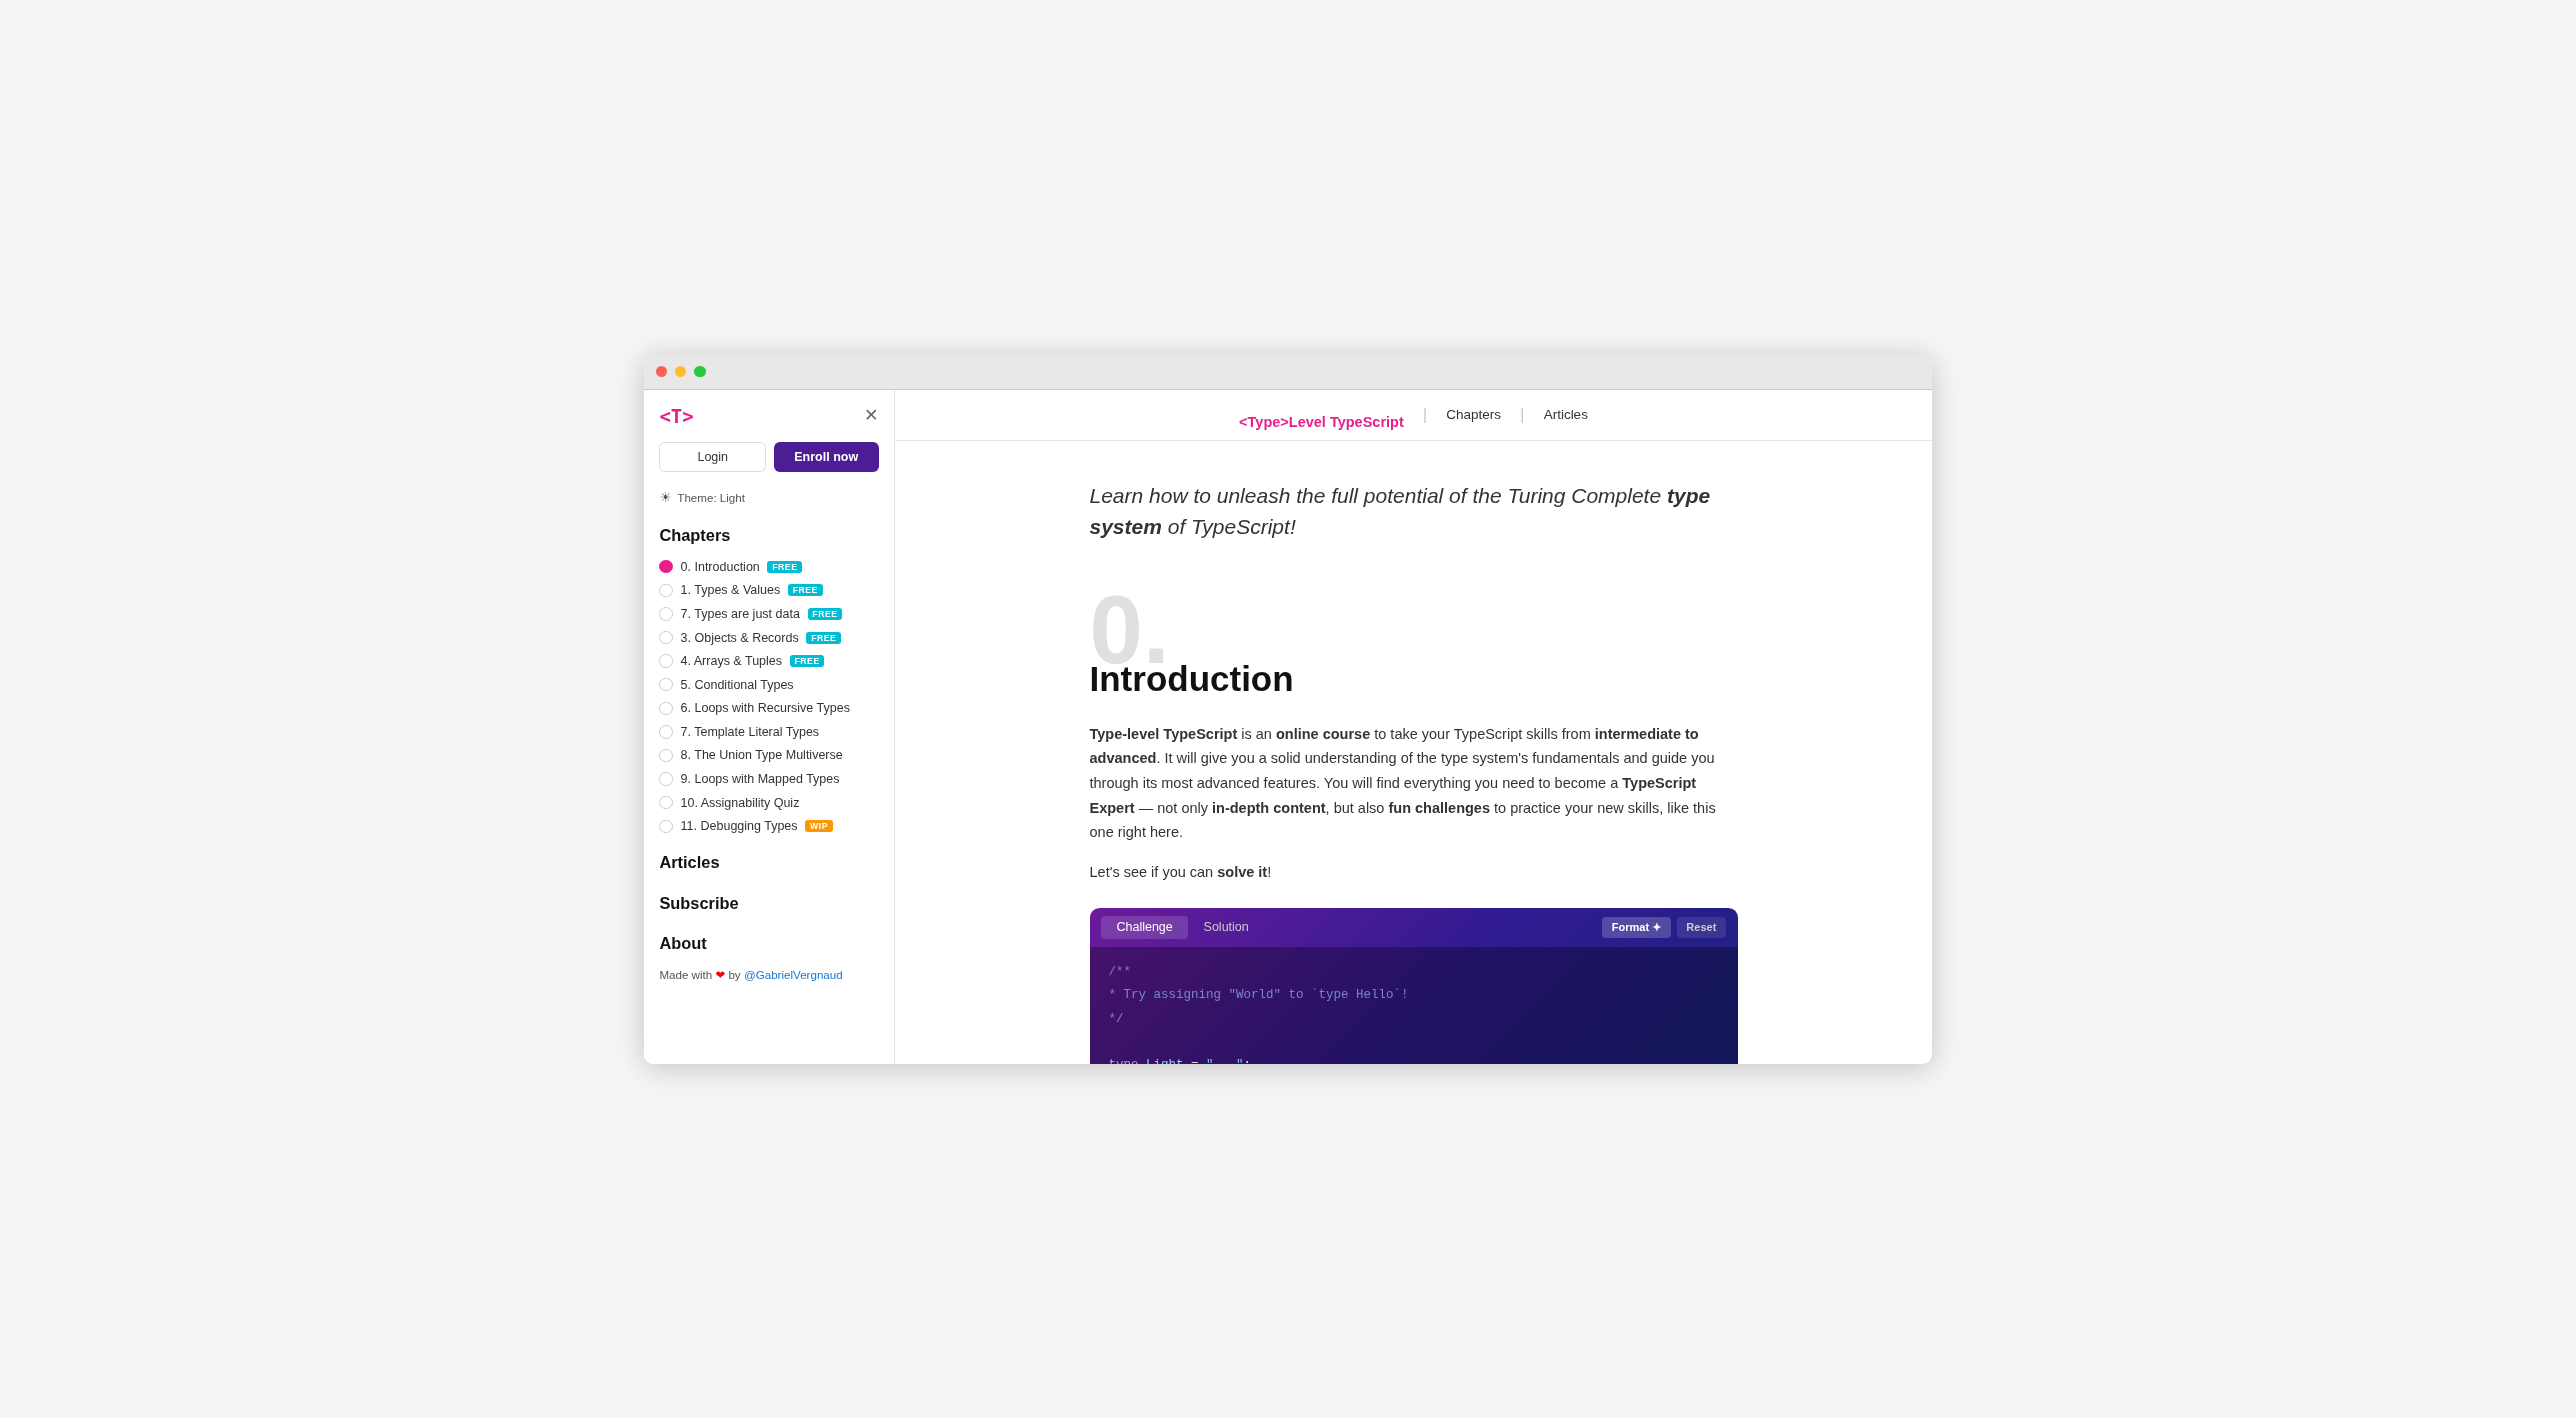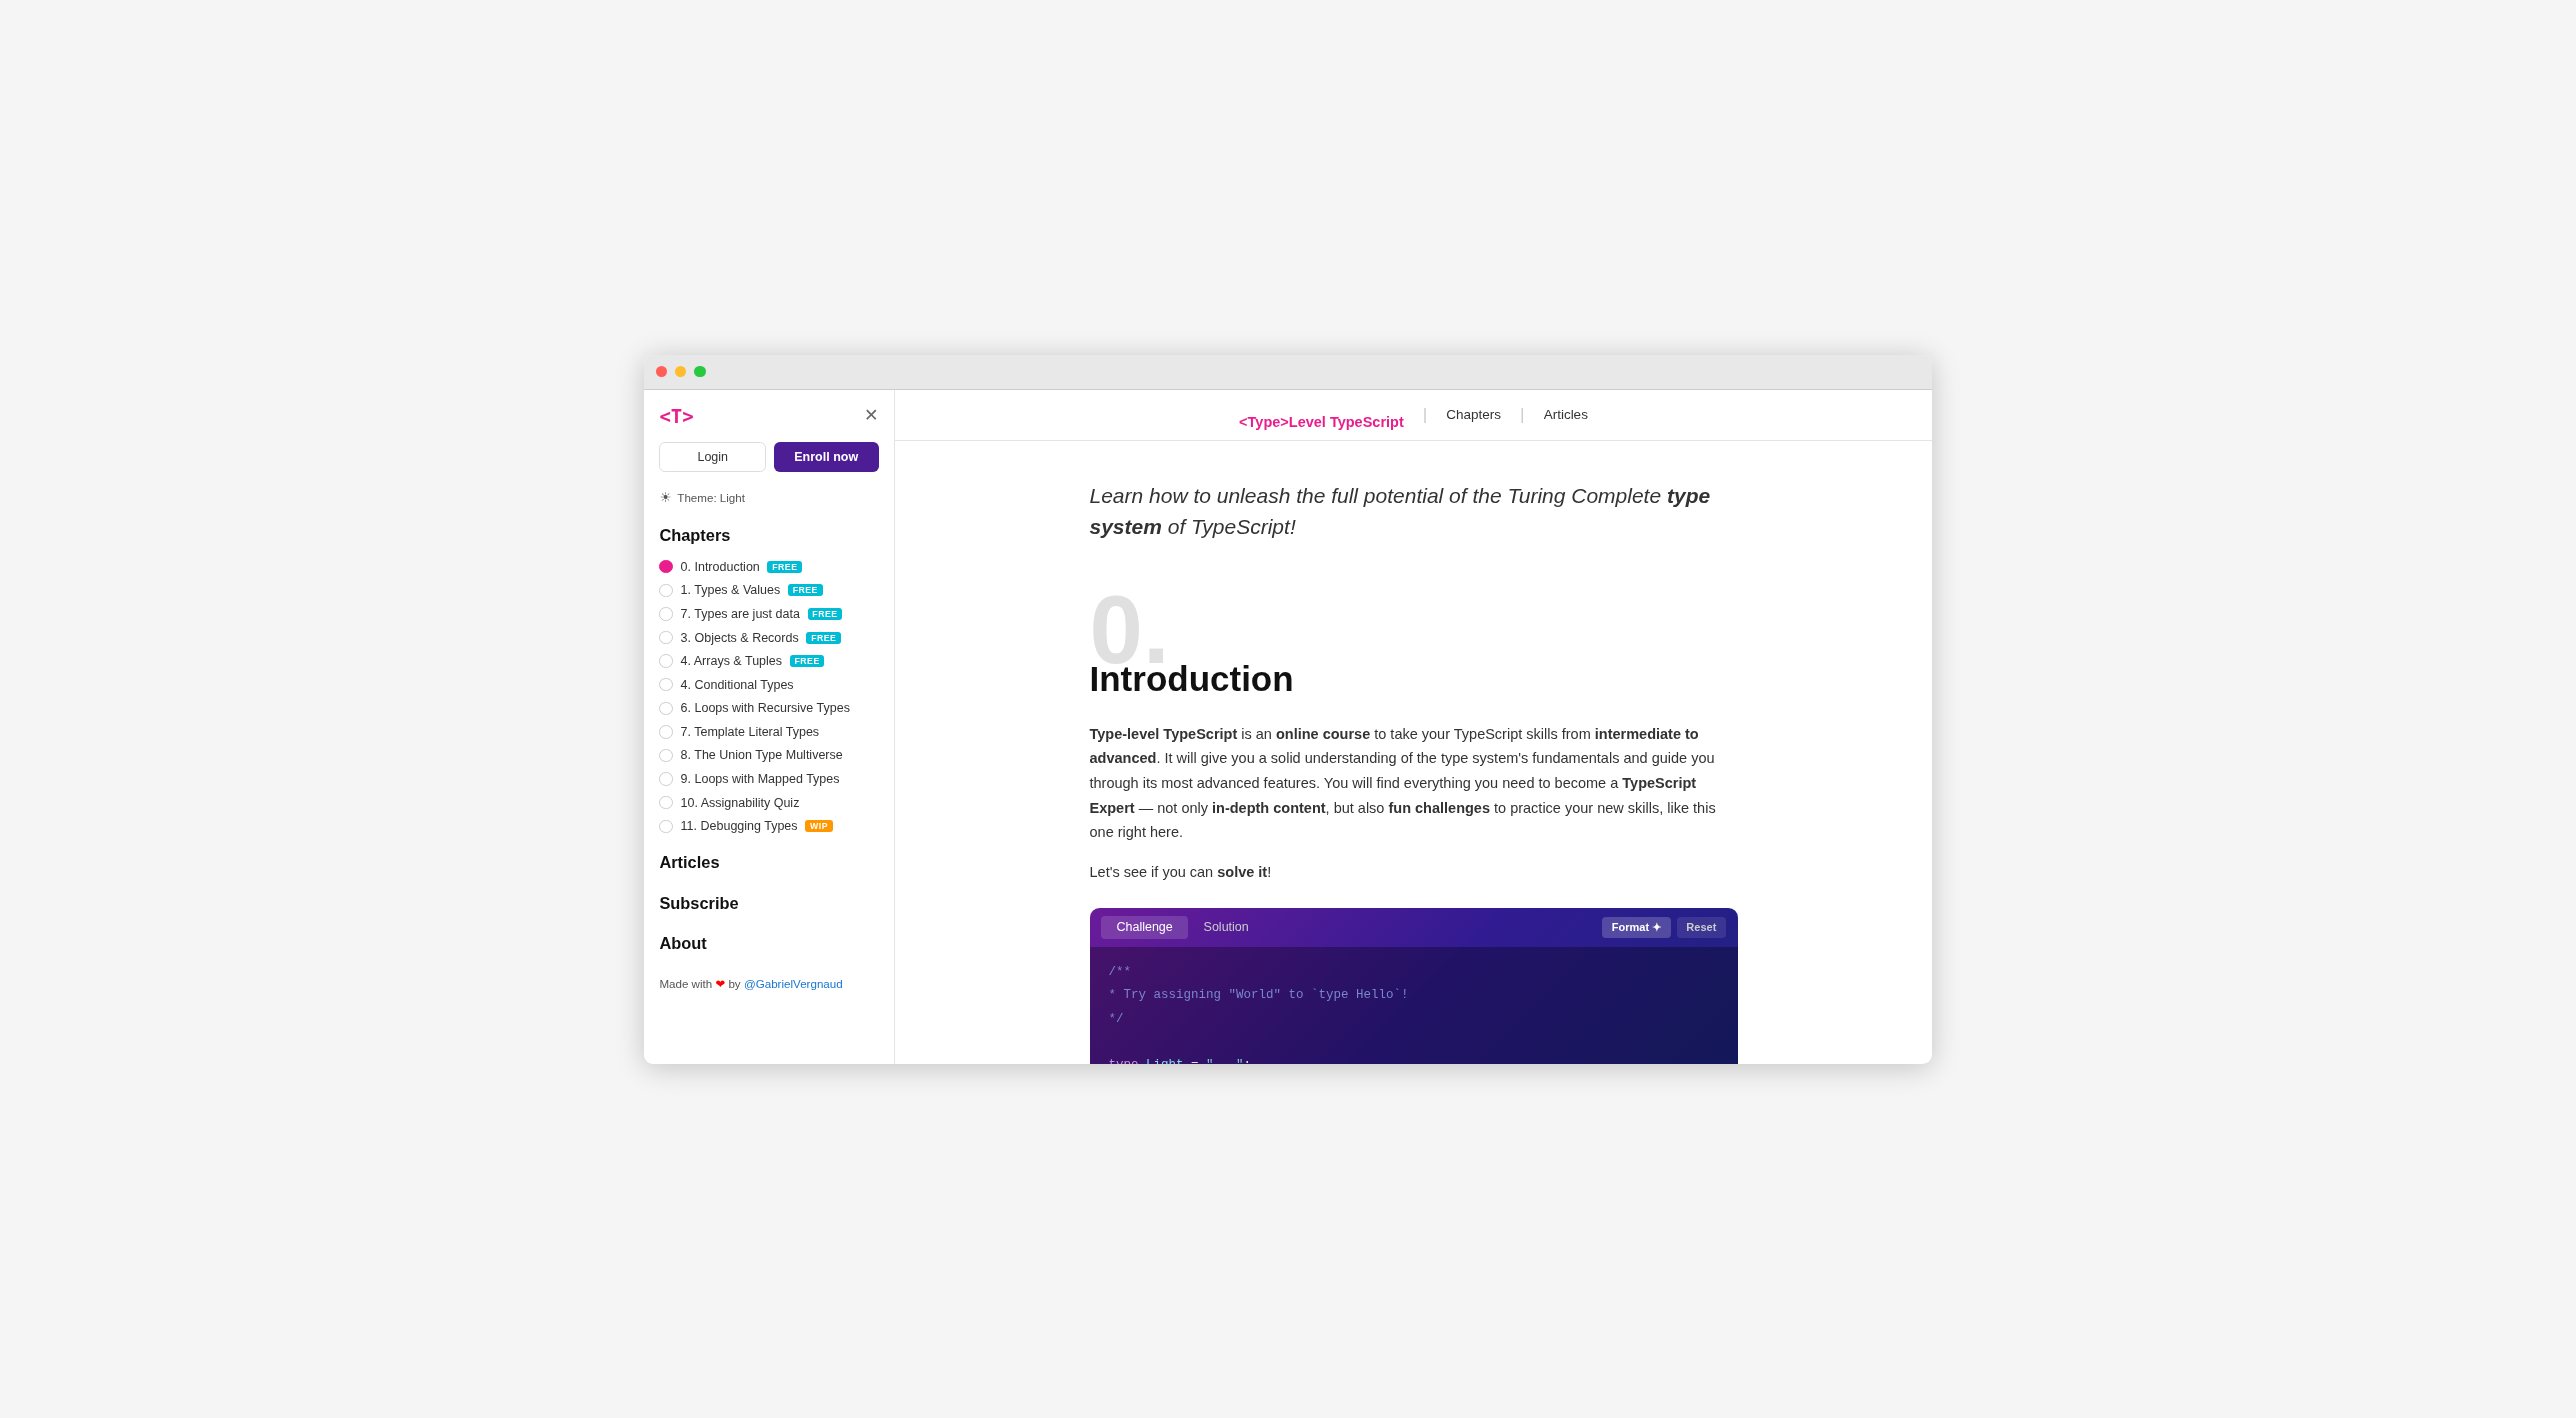--- a/index.html
+++ b/index.html
@@ -145,21 +145,21 @@
     .section-title {
       font-size: 16.4px;
       font-weight: 700;
       color: #111;
       margin-top: 15.4px;
       margin-bottom: 5.8px;
     }
     .about-text {
       font-size: 11.6px;
       color: #555;
-      margin-top: 18px;
+      margin-top: 9px;
     }
     .heart { color: red; }
     .author-link { color: #1976d2; }
     
     .main-content {
       flex: 1;
       overflow-y: auto;
       display: flex;
       flex-direction: column;
     }
@@ -321,21 +321,21 @@
             <span>3. Objects &amp; Records</span>
             <span class="badge badge-free">FREE</span>
           </div>
           <div class="chapter-item">
             <div class="radio"></div>
             <span>4. Arrays &amp; Tuples</span>
             <span class="badge badge-free">FREE</span>
           </div>
           <div class="chapter-item">
             <div class="radio"></div>
-            <span>4. Conditional Types</span>
+            <span>5. Conditional Types</span>
           </div>
           <div class="chapter-item">
             <div class="radio"></div>
             <span>6. Loops with Recursive Types</span>
           </div>
           <div class="chapter-item">
             <div class="radio"></div>
             <span>7. Template Literal Types</span>
           </div>
           <div class="chapter-item">

